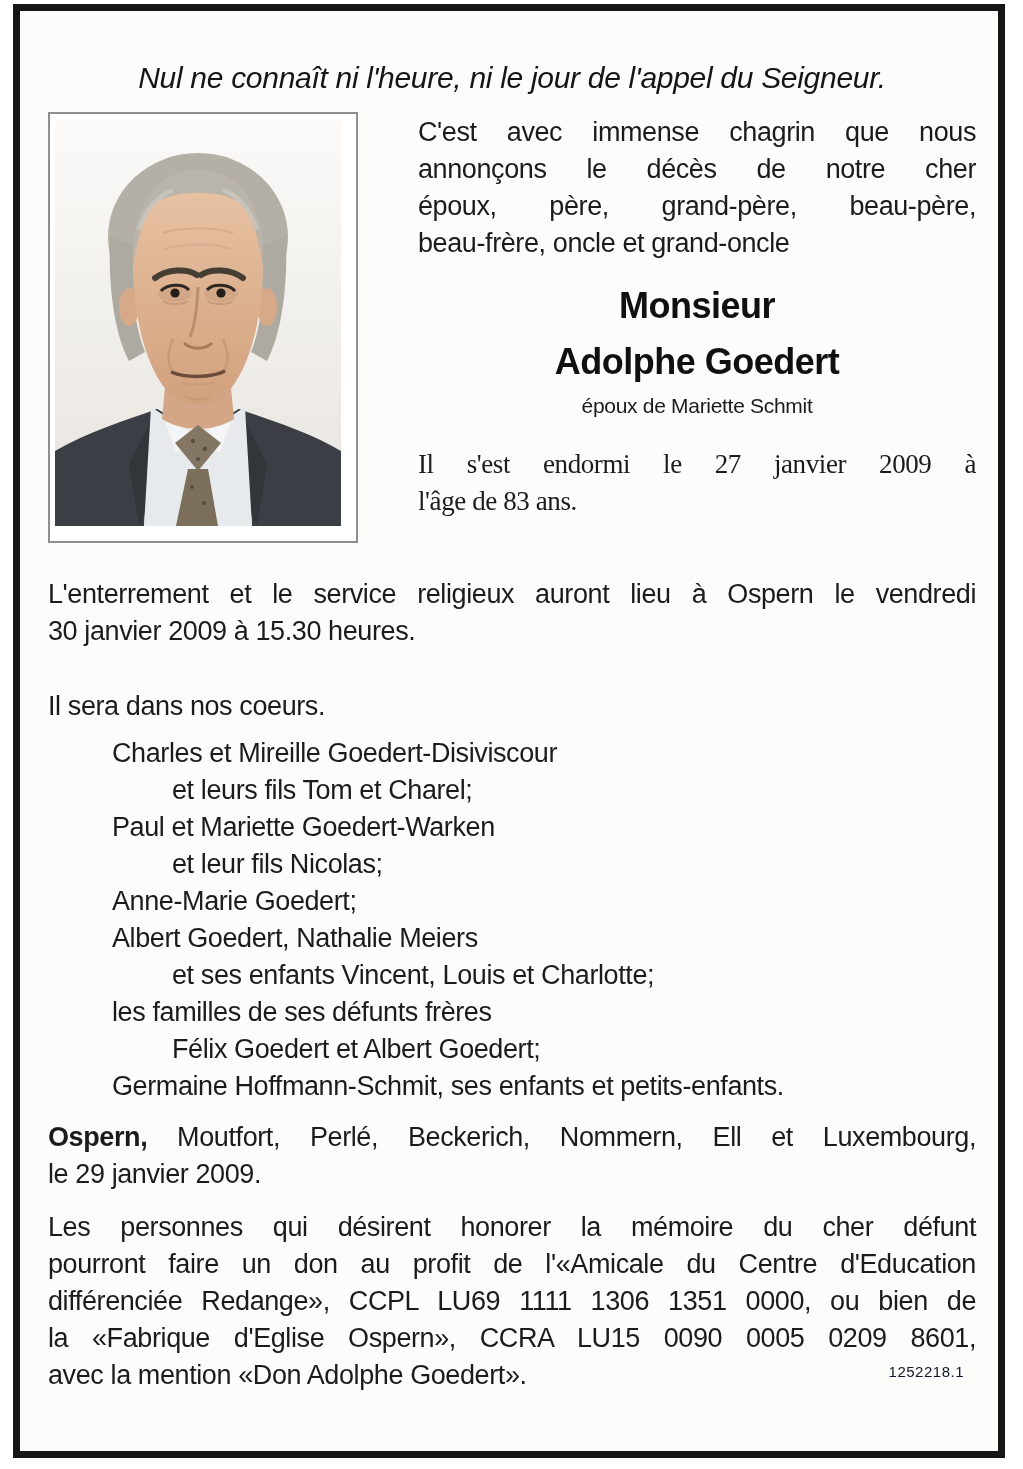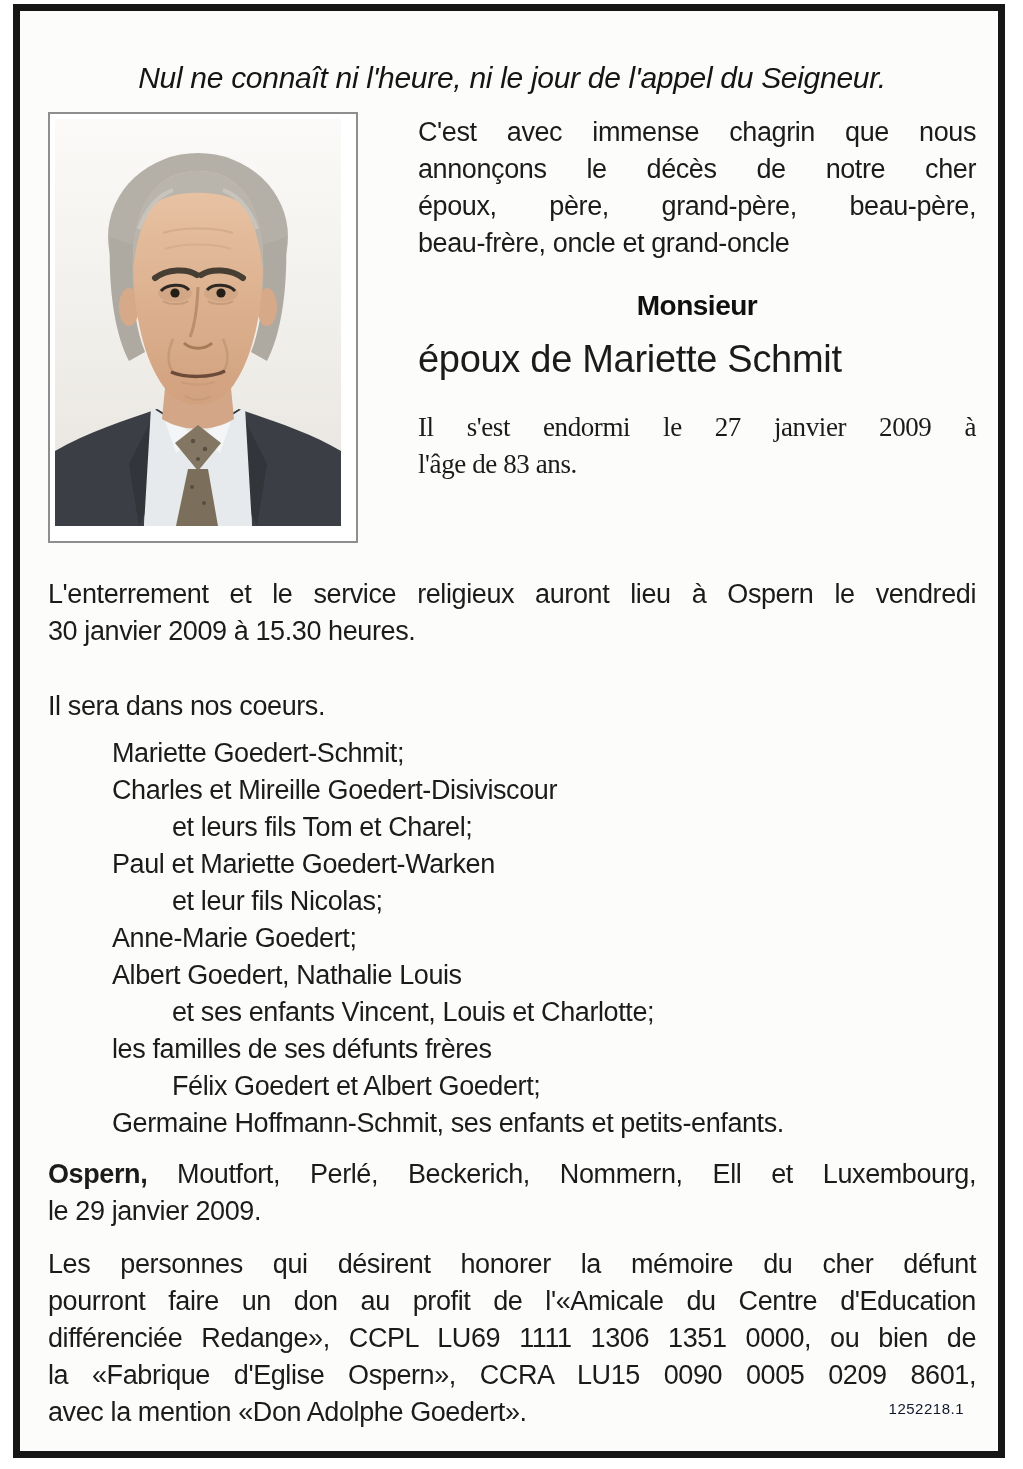--- a/index.html
+++ b/index.html
@@ -40,26 +40,26 @@
   .right-col { width:566px; margin-left:60px; padding-top:2px; }
 
   .body-text { font-size:27px; line-height:37px; letter-spacing:-0.4px; }
   .jl { text-align:justify; text-align-last:justify; white-space:nowrap; }
   .jl.last { text-align-last:left; }
 
   .title-block {
     margin-top:16px;
     text-align:center;
     font-weight:bold;
-    font-size:28px;
+    font-size:36px;
     line-height:56px;
     letter-spacing:-0.5px;
     color:#101010;
   }
-  .spouse { margin-top:4px; text-align:left; font-size:38px; letter-spacing:-0.3px; }
+  .spouse { margin-top:4px; text-align:center; font-size:21px; letter-spacing:-0.3px; }
   .death-para { margin-top:28px;font-family:Liberation Serif, serif; }
 
   .funeral-para { margin-top:33px; }
   .hearts { margin-top:38px; white-space:nowrap; }
 
   .family { margin-top:10px; }
   .fam-line { white-space:nowrap; }
   .fam-line.ind0 { margin-left:64px; }
   .fam-line.ind1 { margin-left:124px; }
 
@@ -163,44 +163,44 @@
 
         <div class="right-col">
           <div class="body-text">
               <div class="jl">C'est avec immense chagrin que nous</div>
               <div class="jl">annonçons le décès de notre cher</div>
               <div class="jl">époux, père, grand-père, beau-père,</div>
               <div class="jl last">beau-frère, oncle et grand-oncle</div>
             </div>
           <div class="title-block">
             <div>Monsieur</div>
+            <div>Adolphe Goedert</div>
           </div>
           <div class="spouse">époux de Mariette Schmit</div>
           <div class="body-text death-para">
               <div class="jl">Il s'est endormi le 27 janvier 2009 à</div>
               <div class="jl last">l'âge de 83 ans.</div>
             </div>
         </div>
       </div>
 
       <div class="body-text funeral-para">
           <div class="jl">L'enterrement et le service religieux auront lieu à Ospern le vendredi</div>
           <div class="jl last">30 janvier 2009 à 15.30 heures.</div>
         </div>
 
       <div class="body-text hearts">Il sera dans nos coeurs.</div>
 
       <div class="body-text family">
-          <div class="fam-line ind0">Mariette Goedert-Schmit;</div>
           <div class="fam-line ind0">Charles et Mireille Goedert-Disiviscour</div>
           <div class="fam-line ind1">et leurs fils Tom et Charel;</div>
           <div class="fam-line ind0">Paul et Mariette Goedert-Warken</div>
           <div class="fam-line ind1">et leur fils Nicolas;</div>
           <div class="fam-line ind0">Anne-Marie Goedert;</div>
-          <div class="fam-line ind0">Albert Goedert, Nathalie Louis</div>
+          <div class="fam-line ind0">Albert Goedert, Nathalie Meiers</div>
           <div class="fam-line ind1">et ses enfants Vincent, Louis et Charlotte;</div>
           <div class="fam-line ind0">les familles de ses défunts frères</div>
           <div class="fam-line ind1">Félix Goedert et Albert Goedert;</div>
           <div class="fam-line ind0">Germaine Hoffmann-Schmit, ses enfants et petits-enfants.</div>
         </div>
 
       <div class="body-text dateline">
         <div class="l1">
           <span class="bold">Ospern,</span><span> Moutfort, Perlé, Beckerich, Nommern, Ell et Luxembourg,</span>
         </div>

